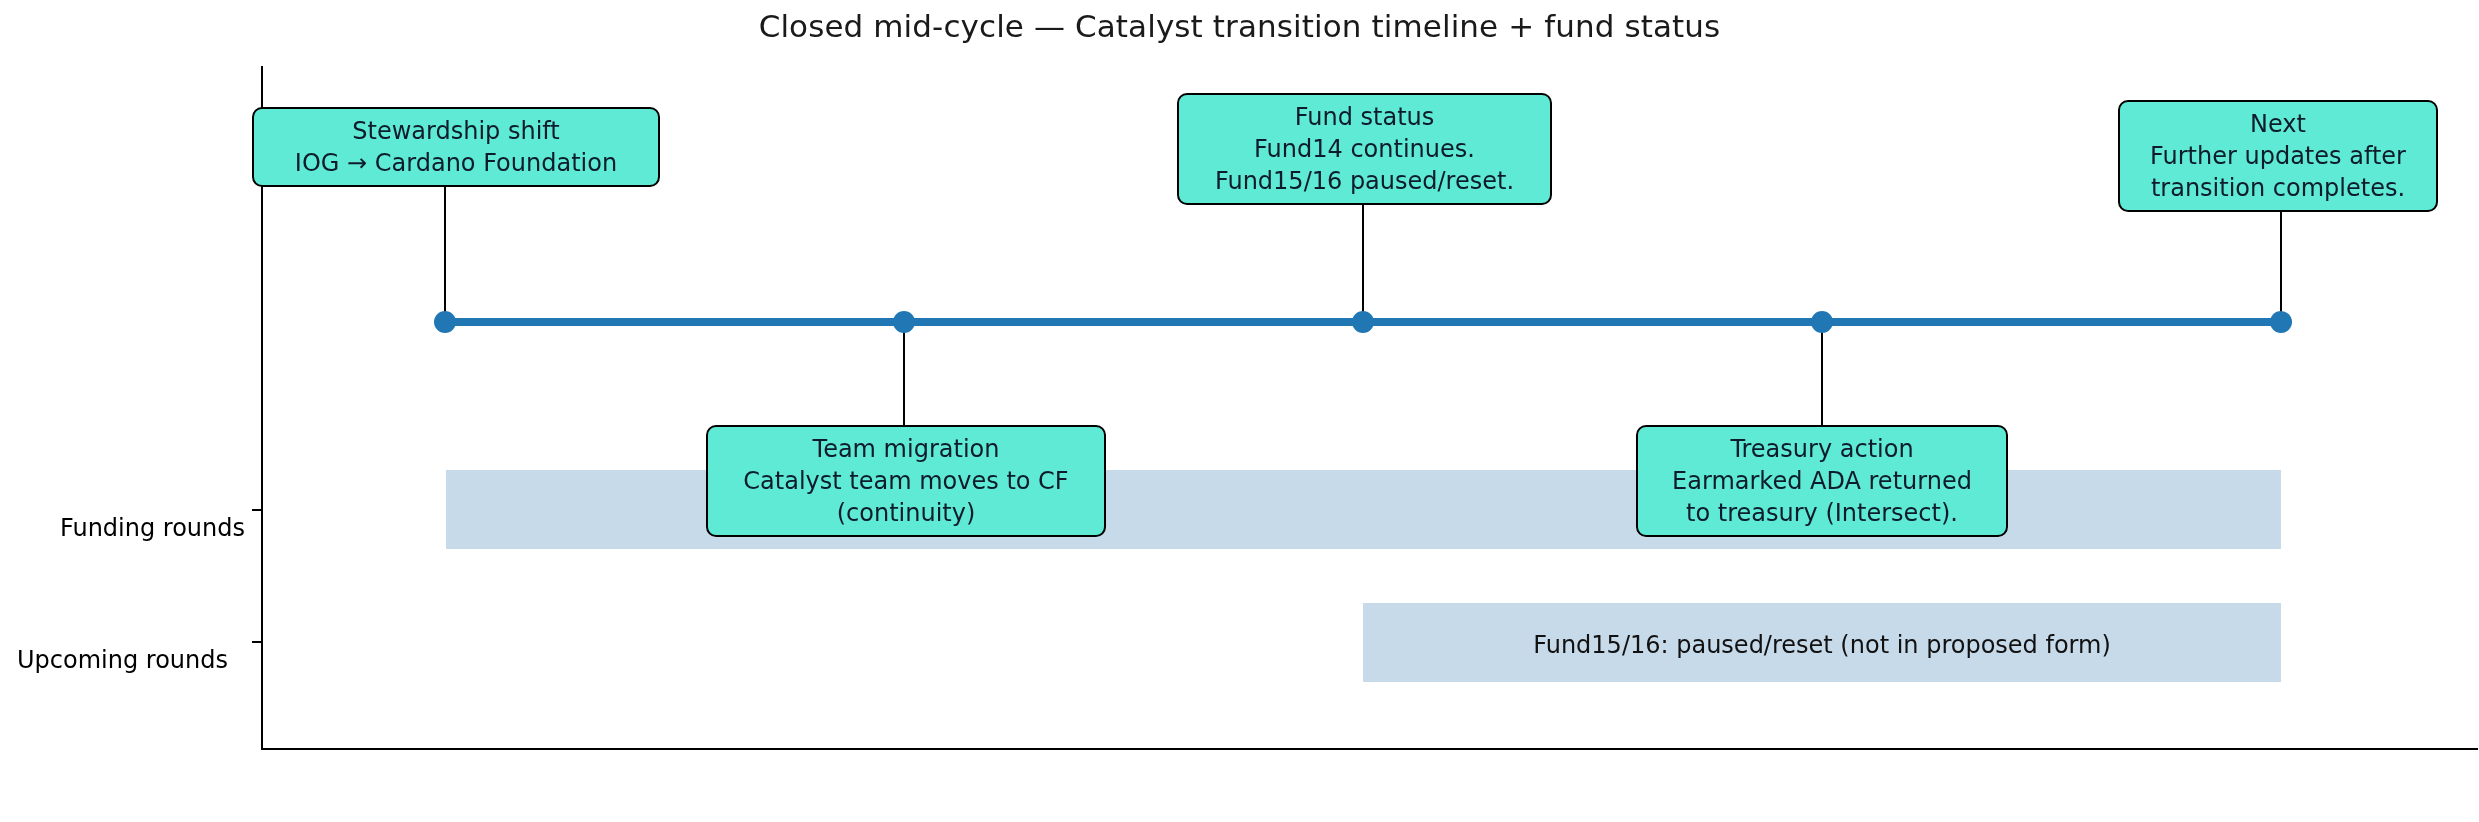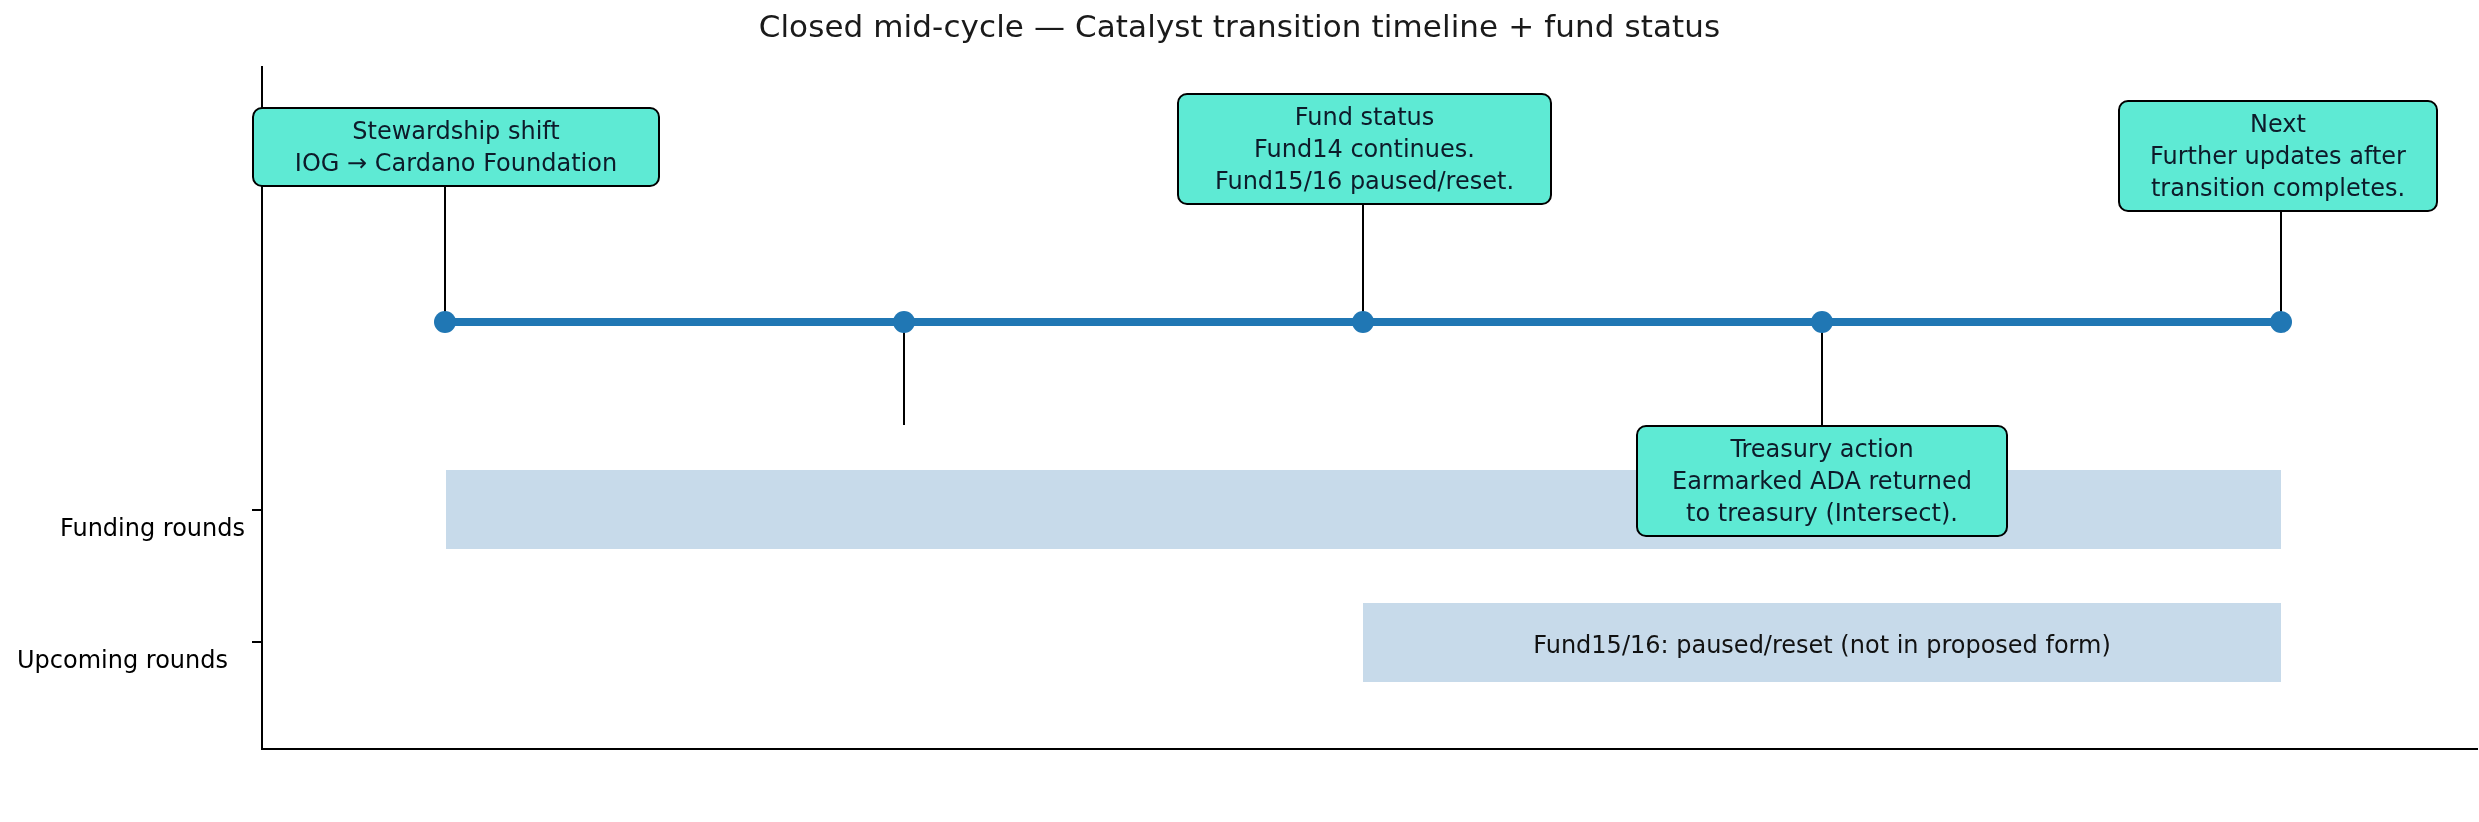--- a/index.html
+++ b/index.html
@@ -166,19 +166,22 @@
 IOG → Cardano Foundation</div>
 
   <div class="callout" style="left:1177px; top:93px; width:375px;">Fund status
 Fund14 continues.
 Fund15/16 paused/reset.</div>
 
   <div class="callout" style="left:2118px; top:100px; width:320px;">Next
 Further updates after
 transition completes.</div>
 
+  <div class="callout" style="left:706px; top:425px; width:400px;">Team migration
+Catalyst team moves to CF
+(continuity)</div>
 
   <div class="callout" style="left:1636px; top:425px; width:372px;">Treasury action
 Earmarked ADA returned
 to treasury (Intersect).</div>
 
 
 </div>
 
 </body></html>

